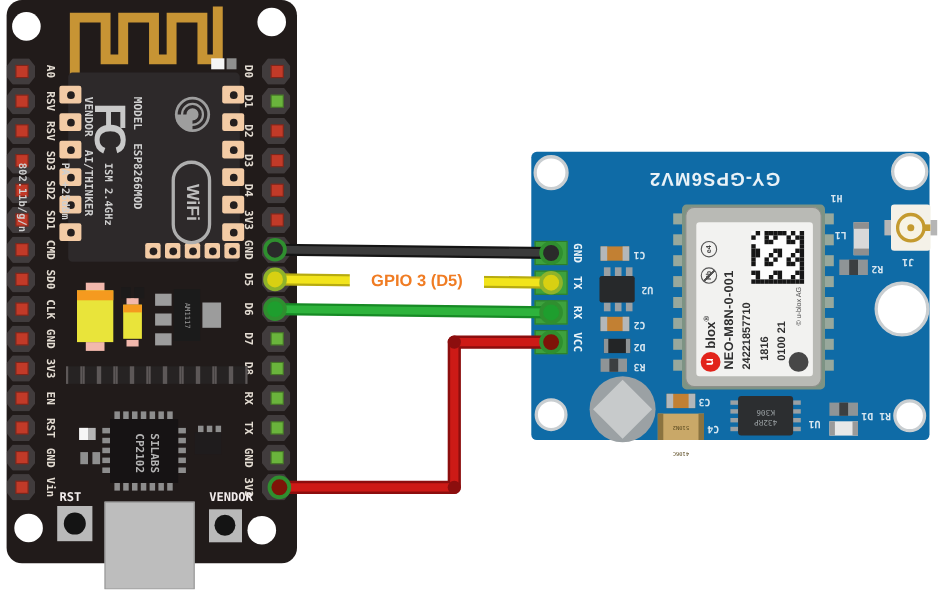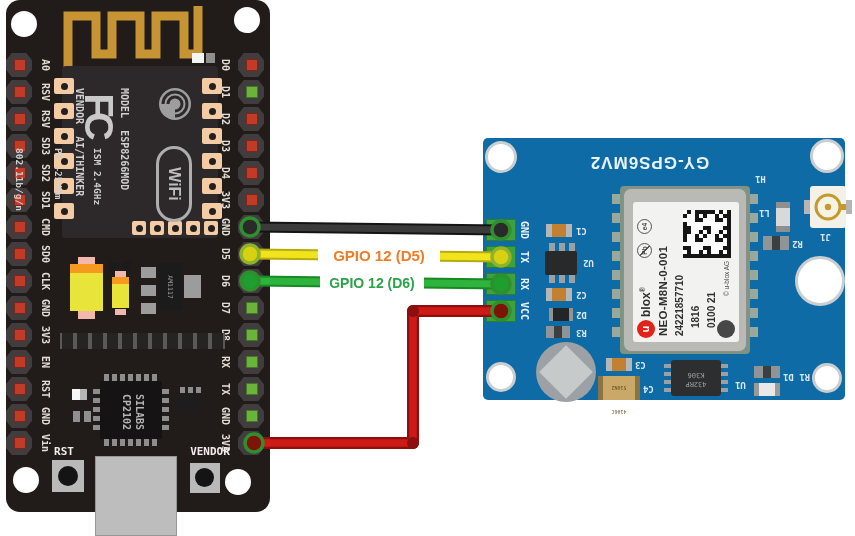--- a/index.html
+++ b/index.html
@@ -560,18 +560,15 @@
     <circle cx="250" cy="281" r="9" fill="#1e9e2e" stroke="#2f8f2f" stroke-width="3.5"></circle>
     <circle cx="254" cy="443" r="9" fill="#7e1408" stroke="#2f8f2f" stroke-width="3.5"></circle>
 
     <circle cx="501" cy="230" r="9" fill="#2a2a2a" stroke="#2f8f2f" stroke-width="3.5"></circle>
     <circle cx="501" cy="257" r="9" fill="#d8d012" stroke="#8fb32a" stroke-width="3.5"></circle>
     <circle cx="501" cy="284" r="9" fill="#1e9e2e" stroke="#2f8f2f" stroke-width="3.5"></circle>
     <circle cx="501" cy="311" r="9" fill="#7e1408" stroke="#2f8f2f" stroke-width="3.5"></circle>
   </svg>
 
   <div class="wlabel" style="left:318px;top:244px;width:122px;height:23px;">
-    <span style="color: rgb(240, 124, 35);">GPIO 12 (D5)</span>
-  </div>
-  <div class="wlabel" style="left:320px;top:272px;width:104px;height:21px;font-size:14px;">
-    <span style="color: rgb(43, 163, 72);">GPIO 12 (D6)</span>
+    <span style="color: rgb(240, 124, 35);">GPIO 3 (D5)</span>
   </div>
 </div>
 
 </body></html>

